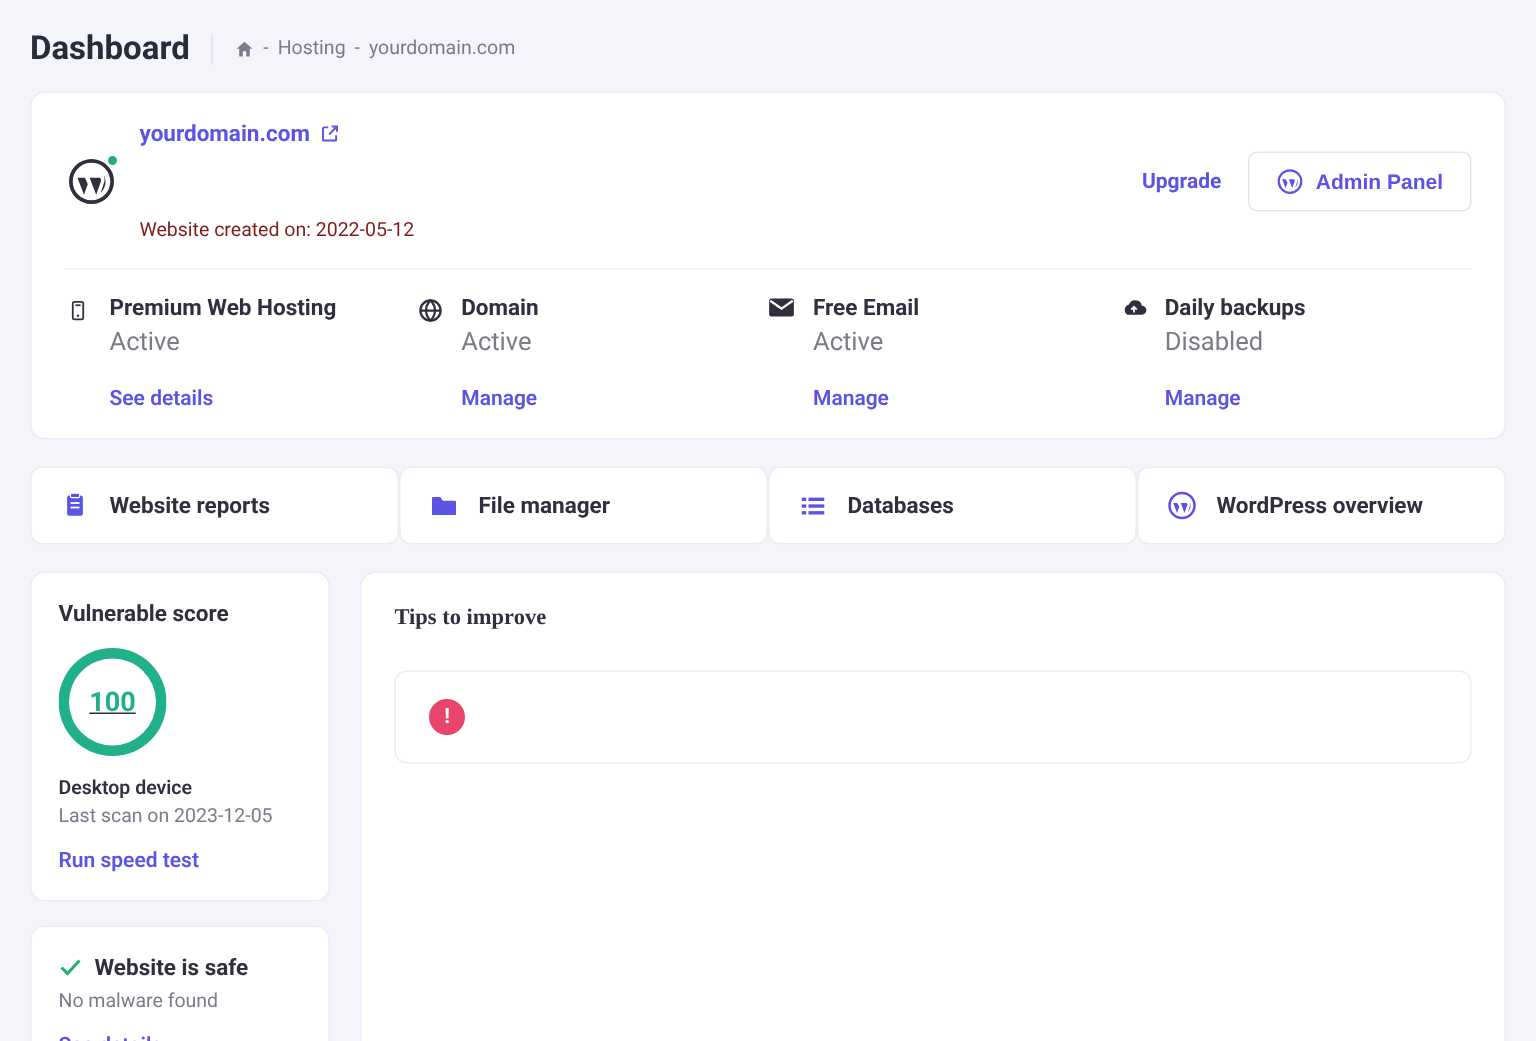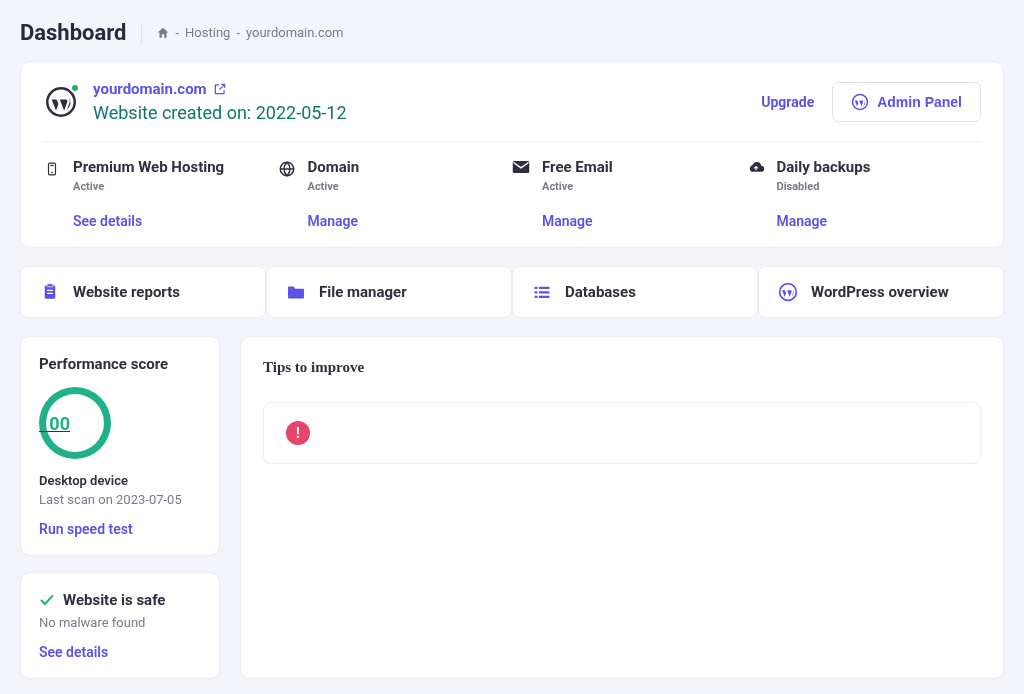--- a/index.html
+++ b/index.html
@@ -47,53 +47,53 @@
   .site-info { display:flex; gap:14px; align-items:center; }
   .wp-avatar {
     position:relative; width:36px; height:36px; display:flex; align-items:center; justify-content:center;
   }
   .wp-avatar .dot {
     position:absolute; top:-1px; right:-1px; width:10px; height:10px; background:#20b26c; border:2px solid #fff; border-radius:50%;
   }
   .site-meta { display:flex; flex-direction:column; gap:4px; }
   .site-domain { display:flex; align-items:center; gap:6px; cursor:pointer; }
   .site-domain-text { color:#5a53e4; font-weight:700; font-size:15px; }
-  .site-sub { font-size:18px; color:#0f766e; }
+  .site-sub { font-size:13px; color:#7f1d1d;margin-top:44px; }
   .site-actions { display:flex; align-items:center; gap:18px; }
   .upgrade-link { color:#5a53e4; font-weight:700; font-size:14px; cursor:pointer; }
   .admin-btn {
     border:1px solid #e4e4ee; border-radius:6px; background:#fff;
     padding:10px 18px; display:flex; align-items:center; gap:8px;
     color:#5a53e4; font-weight:700; font-size:14px; cursor:pointer;
   }
   .status-row { display:flex; padding: 16px 0 18px 0; }
   .status-col { flex:1; display:flex; gap:12px; align-items:flex-start; }
   .status-ic { width:18px; display:flex; justify-content:center; color:#2f2f3e; margin-top:2px; }
   .status-body { display:flex; flex-direction:column; gap:4px;justify-content:space-between; }
   .status-title { font-weight:700; font-size:15px; color:#2f2f3e; }
-  .status-state { font-size:11px; color:#7a7a8a;font-weight:bold; }
+  .status-state { font-size:17px; color:#7a7a8a; }
   .status-link { font-size:14px; font-weight:600; color:#5a53e4; margin-top:16px; cursor:pointer; }
 
   .tools-row { display:flex; margin-bottom: 18px; }
   .tool-card {
     flex:1; background:#fff; border:1px solid #ececf2; border-radius:8px;
     padding: 14px 18px; display:flex; align-items:center; gap:12px;
     cursor:pointer;
   }
   .tool-ic { width:22px; height:22px; display:flex; align-items:center; justify-content:center; color:#5a53e4; }
   .tool-label { font-weight:700; font-size:15px; color:#2f2f3e; }
 
   .lower { display:flex; gap:20px; }
   .left-col { width:200px; display:flex; flex-direction:column; gap:16px; }
   .perf-card { padding:18px; }
   .perf-title { font-weight:700; font-size:15px; margin-bottom:14px; }
   .score-ring {
     width:72px; height:72px; border-radius:50%;
     background: radial-gradient(circle, #fff 0 55%, transparent 55%), conic-gradient(#20b08a 0 100%, #e6f5ef 0);
-    display:flex; align-items:center; justify-content:flex-start;
+    display:flex; align-items:center; justify-content:center;
     border: 0; position:relative;
     margin-bottom:14px;
     text-decoration:underline;
   }
   .score-ring::before{
     content:""; position:absolute; inset:7px; background:#fff; border-radius:50%;
   }
   .score-val { position:relative; font-weight:700; color:#20b08a; font-size:18px; }
   .perf-sub { font-size:13px; font-weight:600; color:#2f2f3e; margin-bottom:4px; }
   .perf-scan { font-size:13px; color:#7a7a8a; margin-bottom:14px; }
@@ -275,26 +275,26 @@
           <path d="M5 10l3 8 1.8-5L8.2 10zM11 10l3 8 2.2-6.2c.3-1-.2-1.8-1-1.8H11zM18 9c.6 1 .9 2 .9 3 0 2-1 4-2.3 5.4l1.8-5.4c.3-1-.1-2.2-.4-3z"></path>
         </svg>
     </span>
     <span class="tool-label">WordPress overview</span>
   </div>
 </div>
 
 <div class="lower">
   <div class="left-col">
     <div class="card perf-card">
-      <div class="perf-title">Performance score</div>
+      <div class="perf-title">Vulnerable score</div>
       <div class="score-ring">
         <span class="score-val">100</span>
       </div>
       <div class="perf-sub">Desktop device</div>
-      <div class="perf-scan">Last scan on 2023-07-05</div>
+      <div class="perf-scan">Last scan on 2023-12-05</div>
       <div class="link-action">Run speed test</div>
     </div>
 
     <div class="card safe-card">
       <div class="safe-head">
         <span>
           <svg width="16" height="14" viewBox="0 0 24 20" fill="none" stroke="#20b26c" stroke-width="3">
               <path d="M3 10l6 6L21 3"></path>
             </svg>
         </span>

